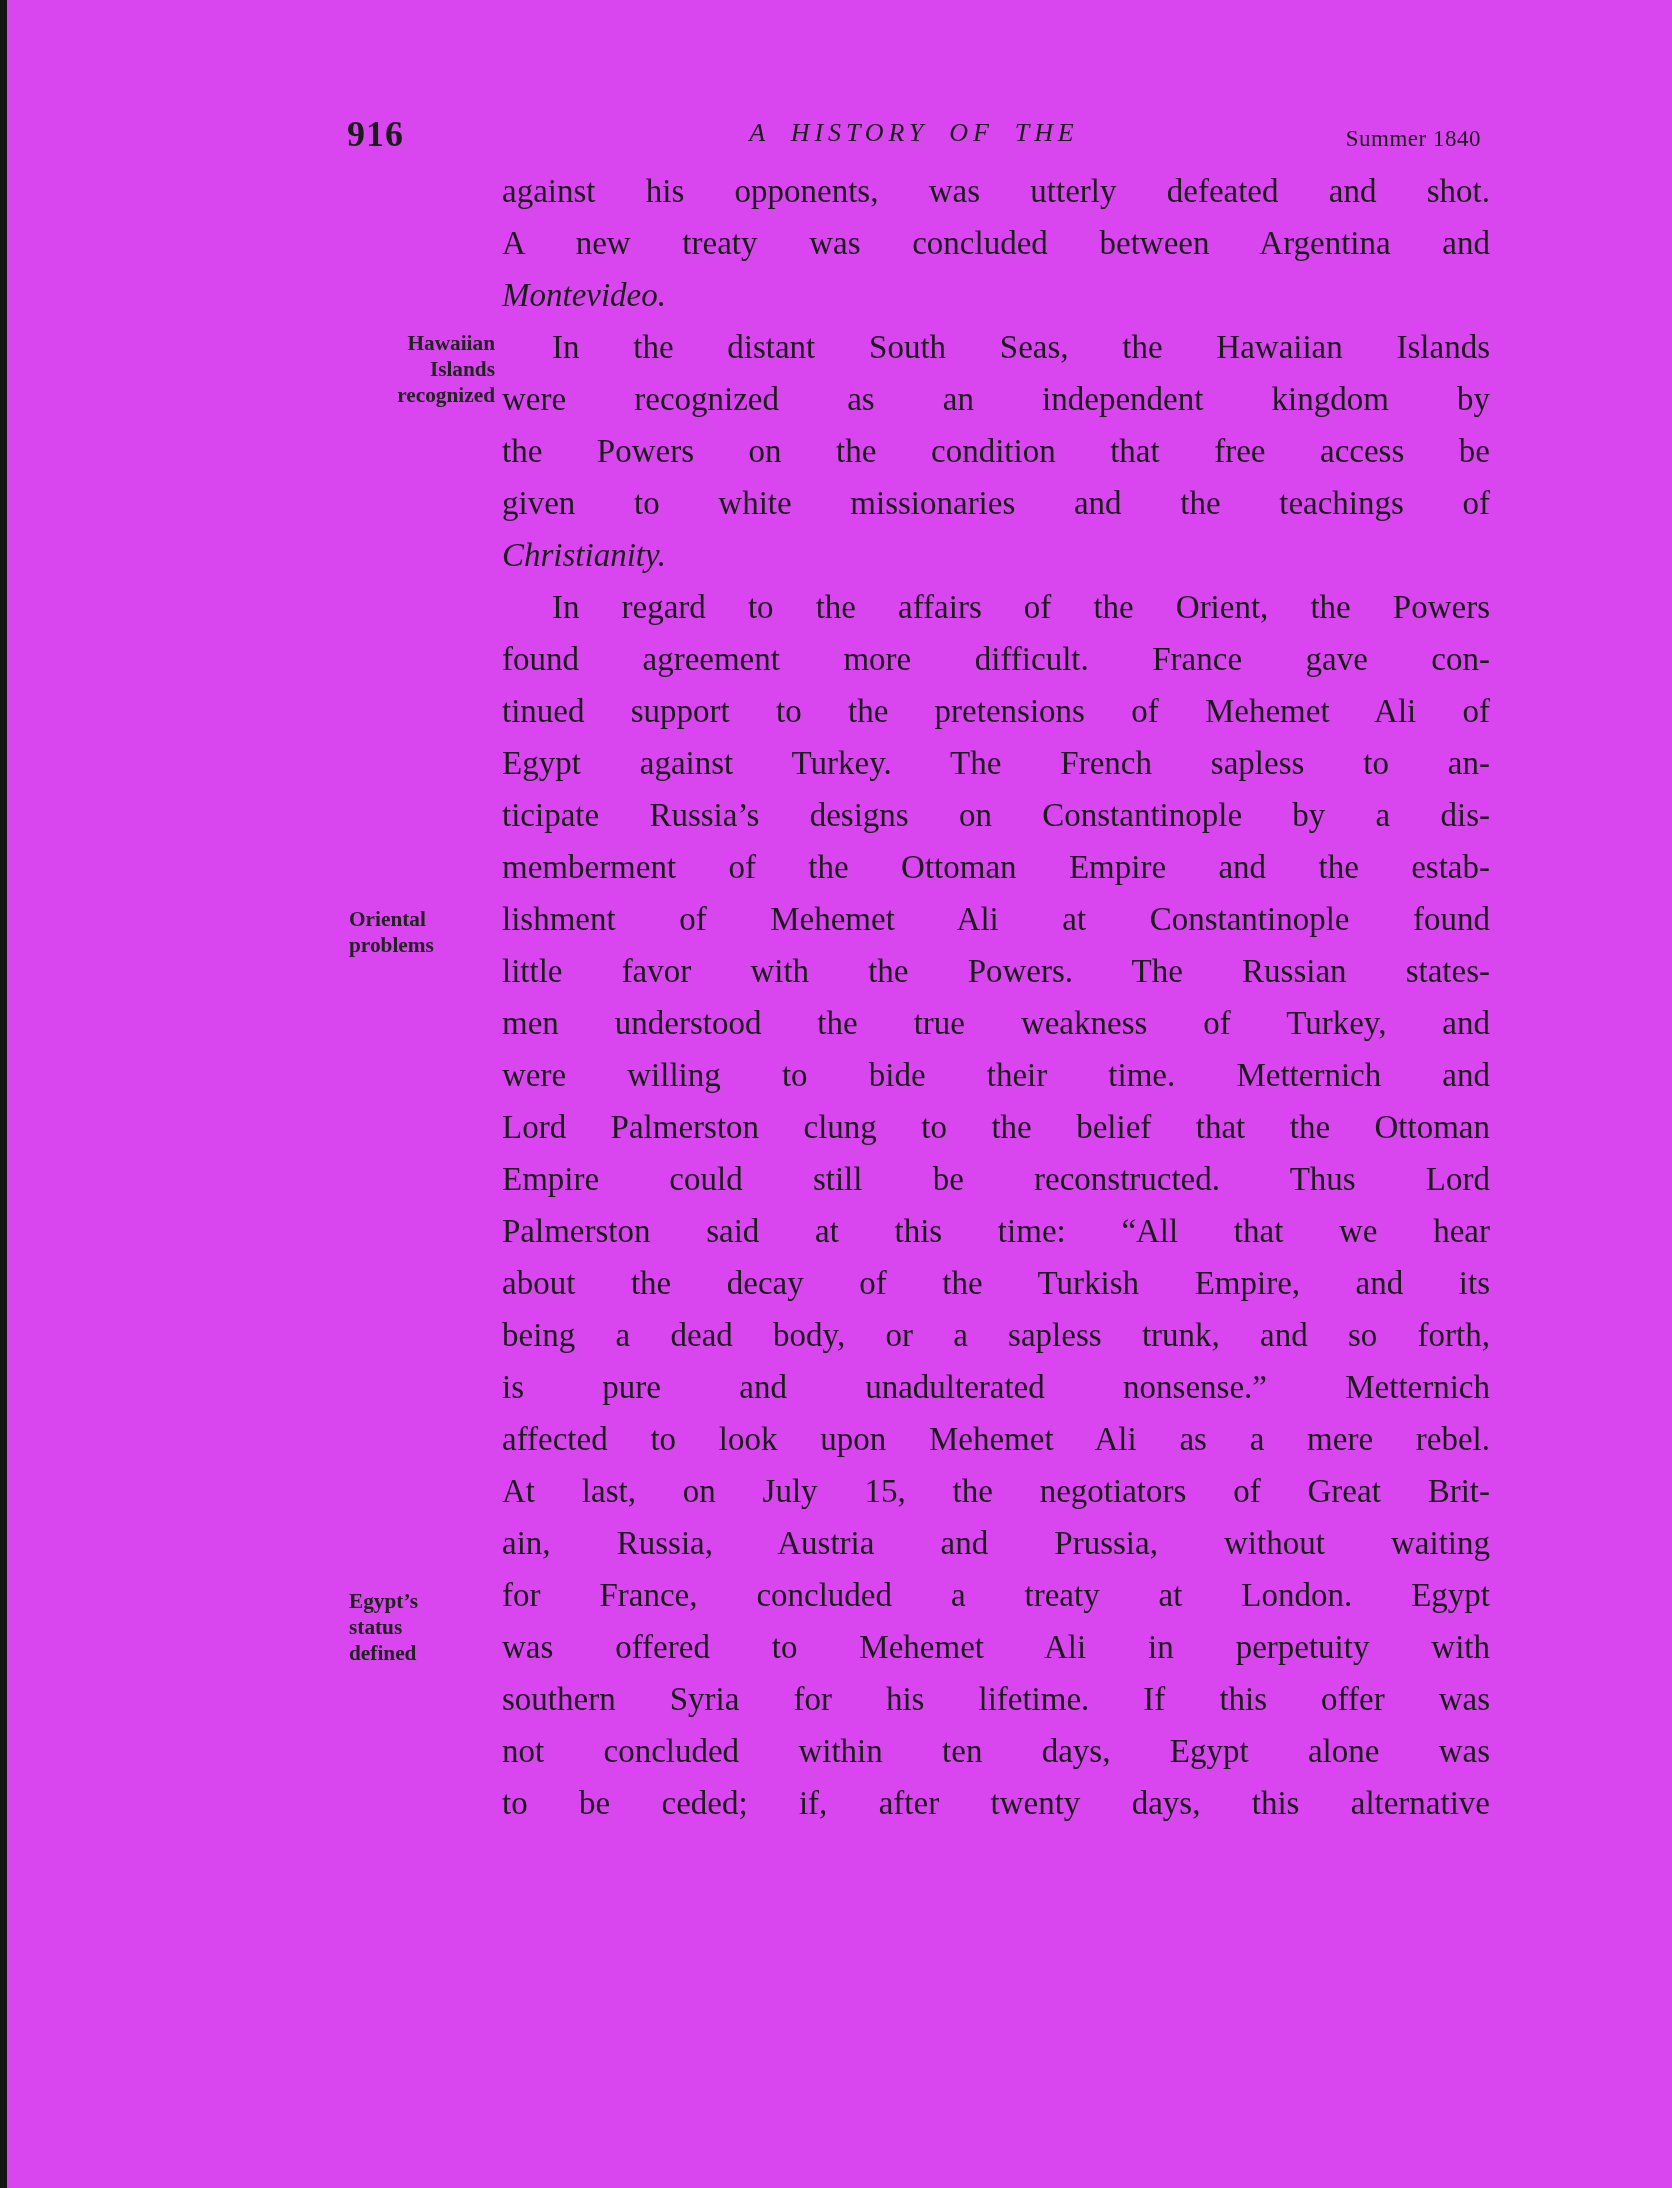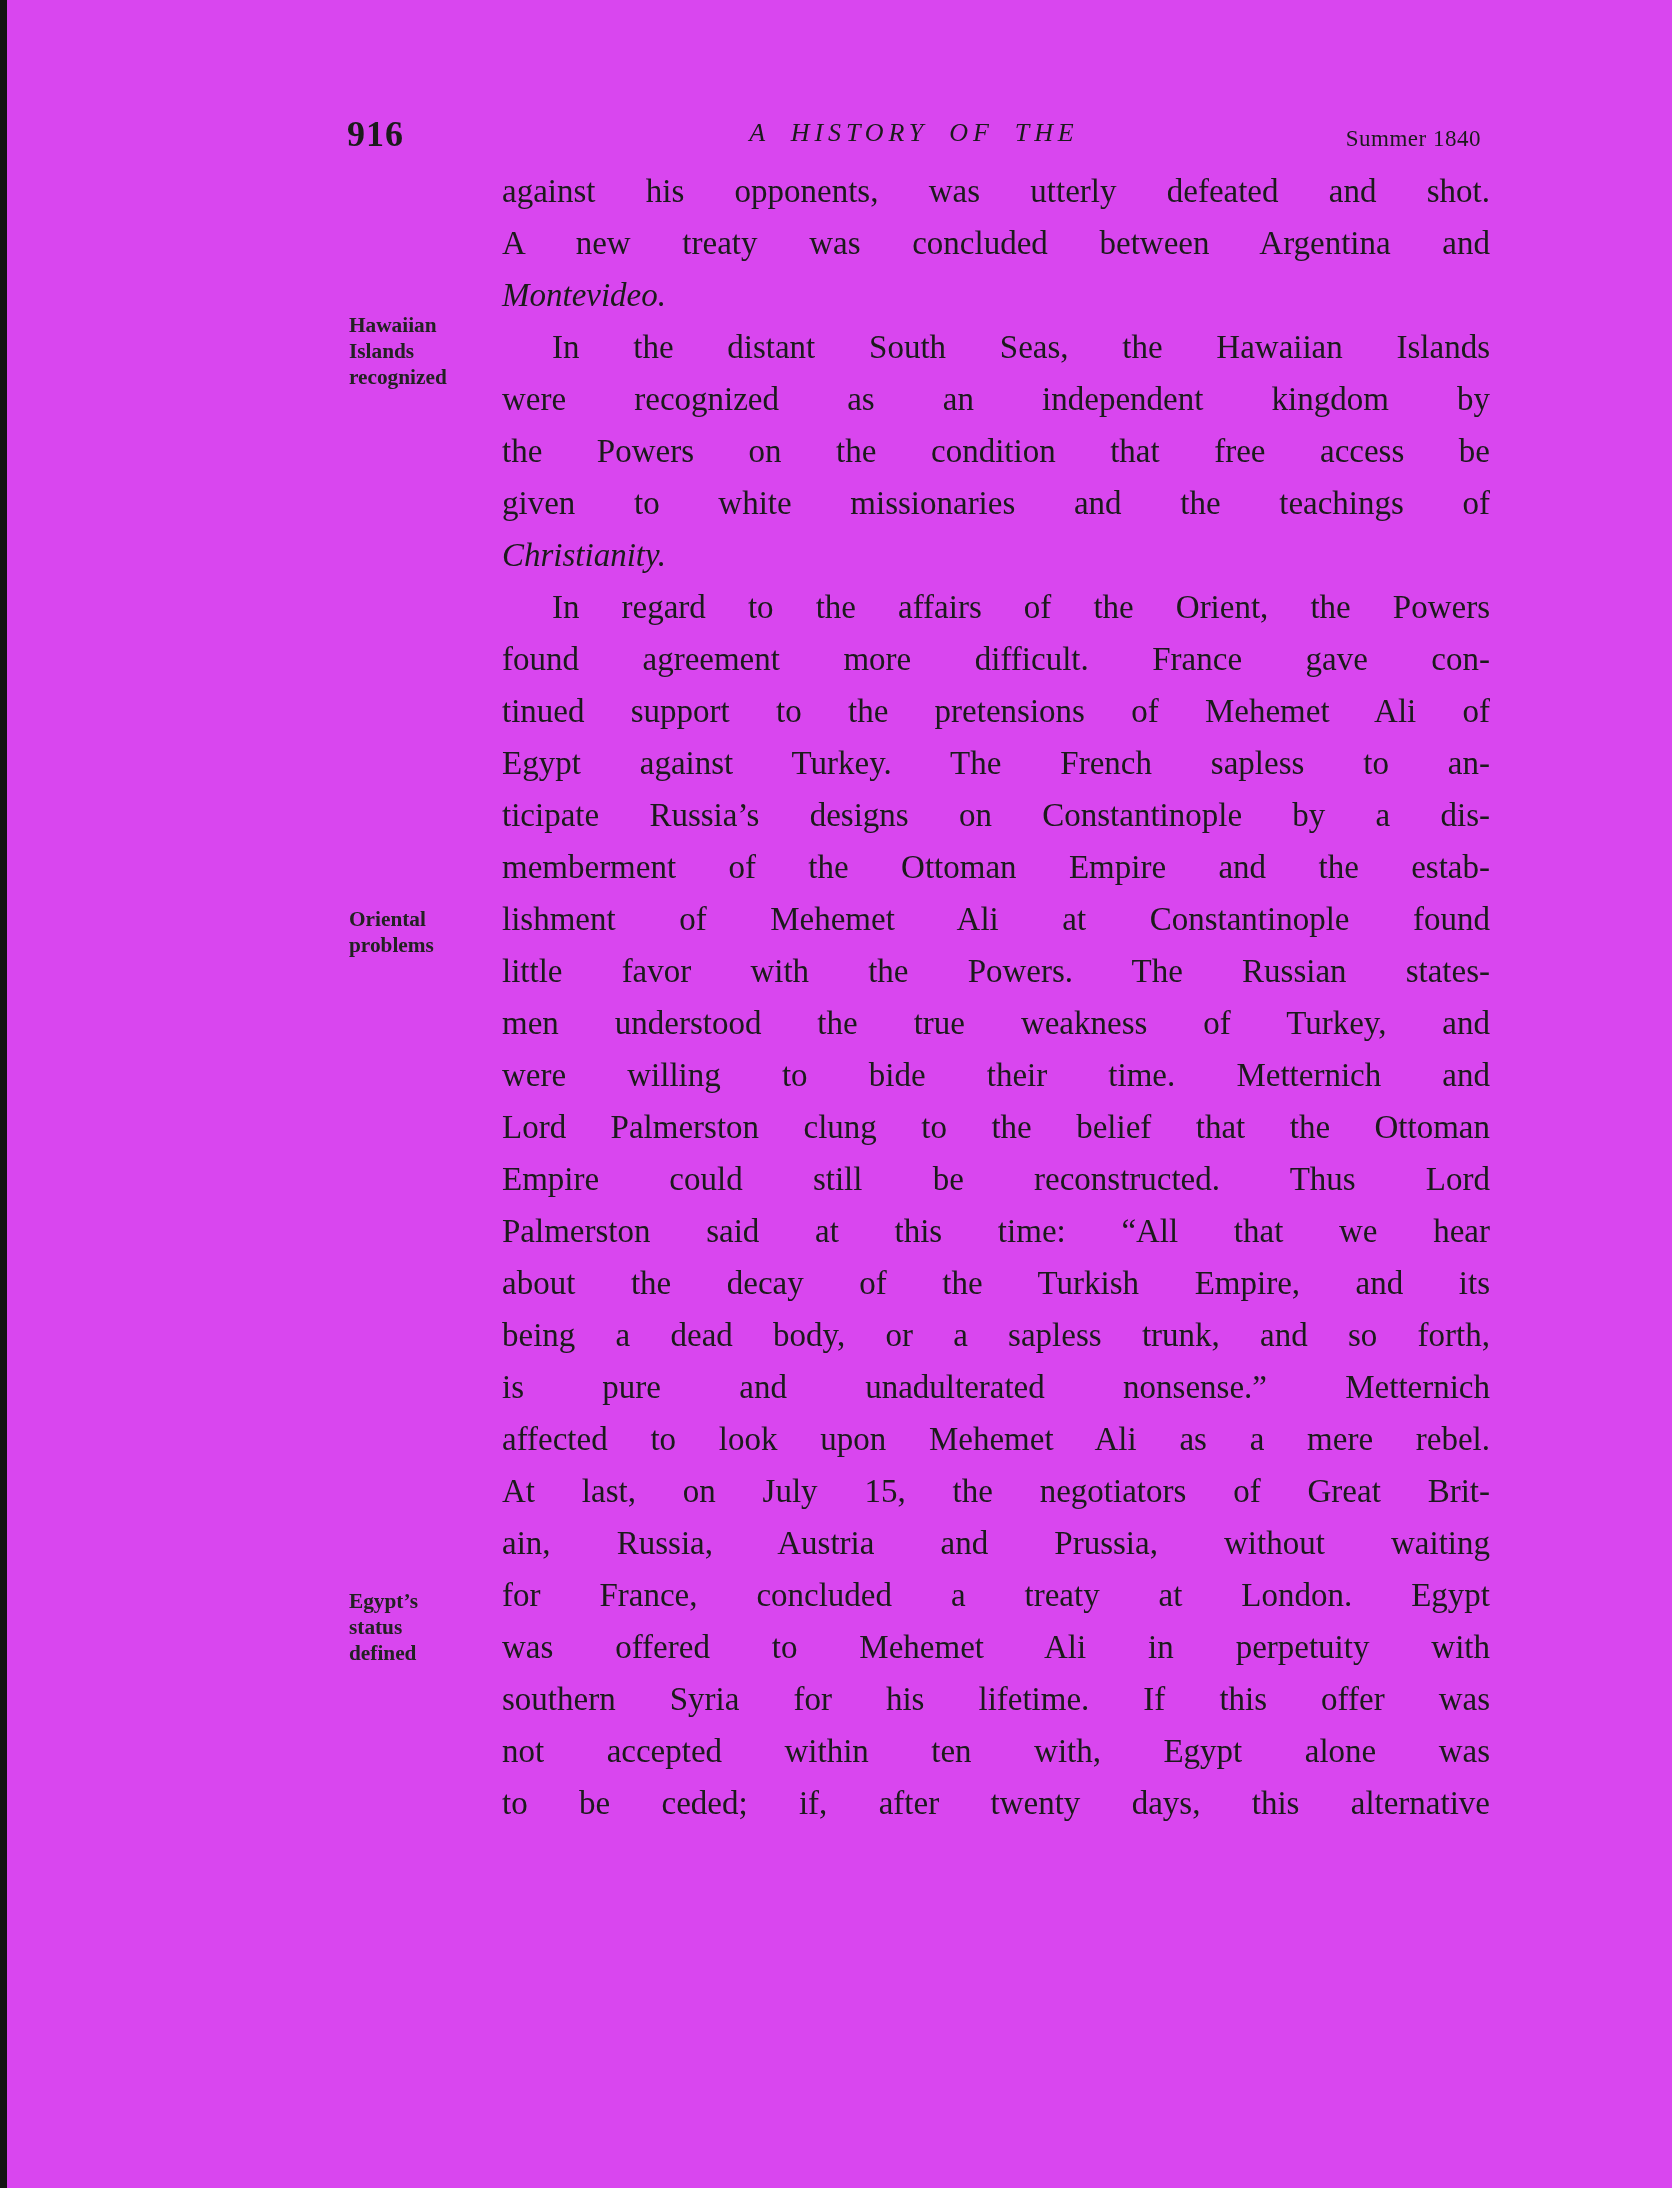--- a/index.html
+++ b/index.html
@@ -116,25 +116,25 @@
       <div class="line">Palmerston said at this time: “All that we hear</div>
       <div class="line">about the decay of the Turkish Empire, and its</div>
       <div class="line">being a dead body, or a sapless trunk, and so forth,</div>
       <div class="line">is pure and unadulterated nonsense.” Metternich</div>
       <div class="line">affected to look upon Mehemet Ali as a mere rebel.</div>
       <div class="line">At last, on July 15, the negotiators of Great Brit-</div>
       <div class="line">ain, Russia, Austria and Prussia, without waiting</div>
       <div class="line">for France, concluded a treaty at London. Egypt</div>
       <div class="line">was offered to Mehemet Ali in perpetuity with</div>
       <div class="line">southern Syria for his lifetime. If this offer was</div>
-      <div class="line">not accepted within ten with, Egypt alone was</div>
+      <div class="line">not concluded within ten days, Egypt alone was</div>
       <div class="line">to be ceded; if, after twenty days, this alternative</div>
     </main>
 
-<div class="note" style="top: 312px;">
+<div class="note" style="top: 330px; text-align: right;">
       <div>Hawaiian</div>
       <div>Islands</div>
       <div>recognized</div>
     </div>
     <div class="note" style="top: 906px; font-family: Liberation Serif, serif;">
       <div>Oriental</div>
       <div>problems</div>
     </div>
     <div class="note" style="top: 1588px;">
       <div>Egypt’s</div>

